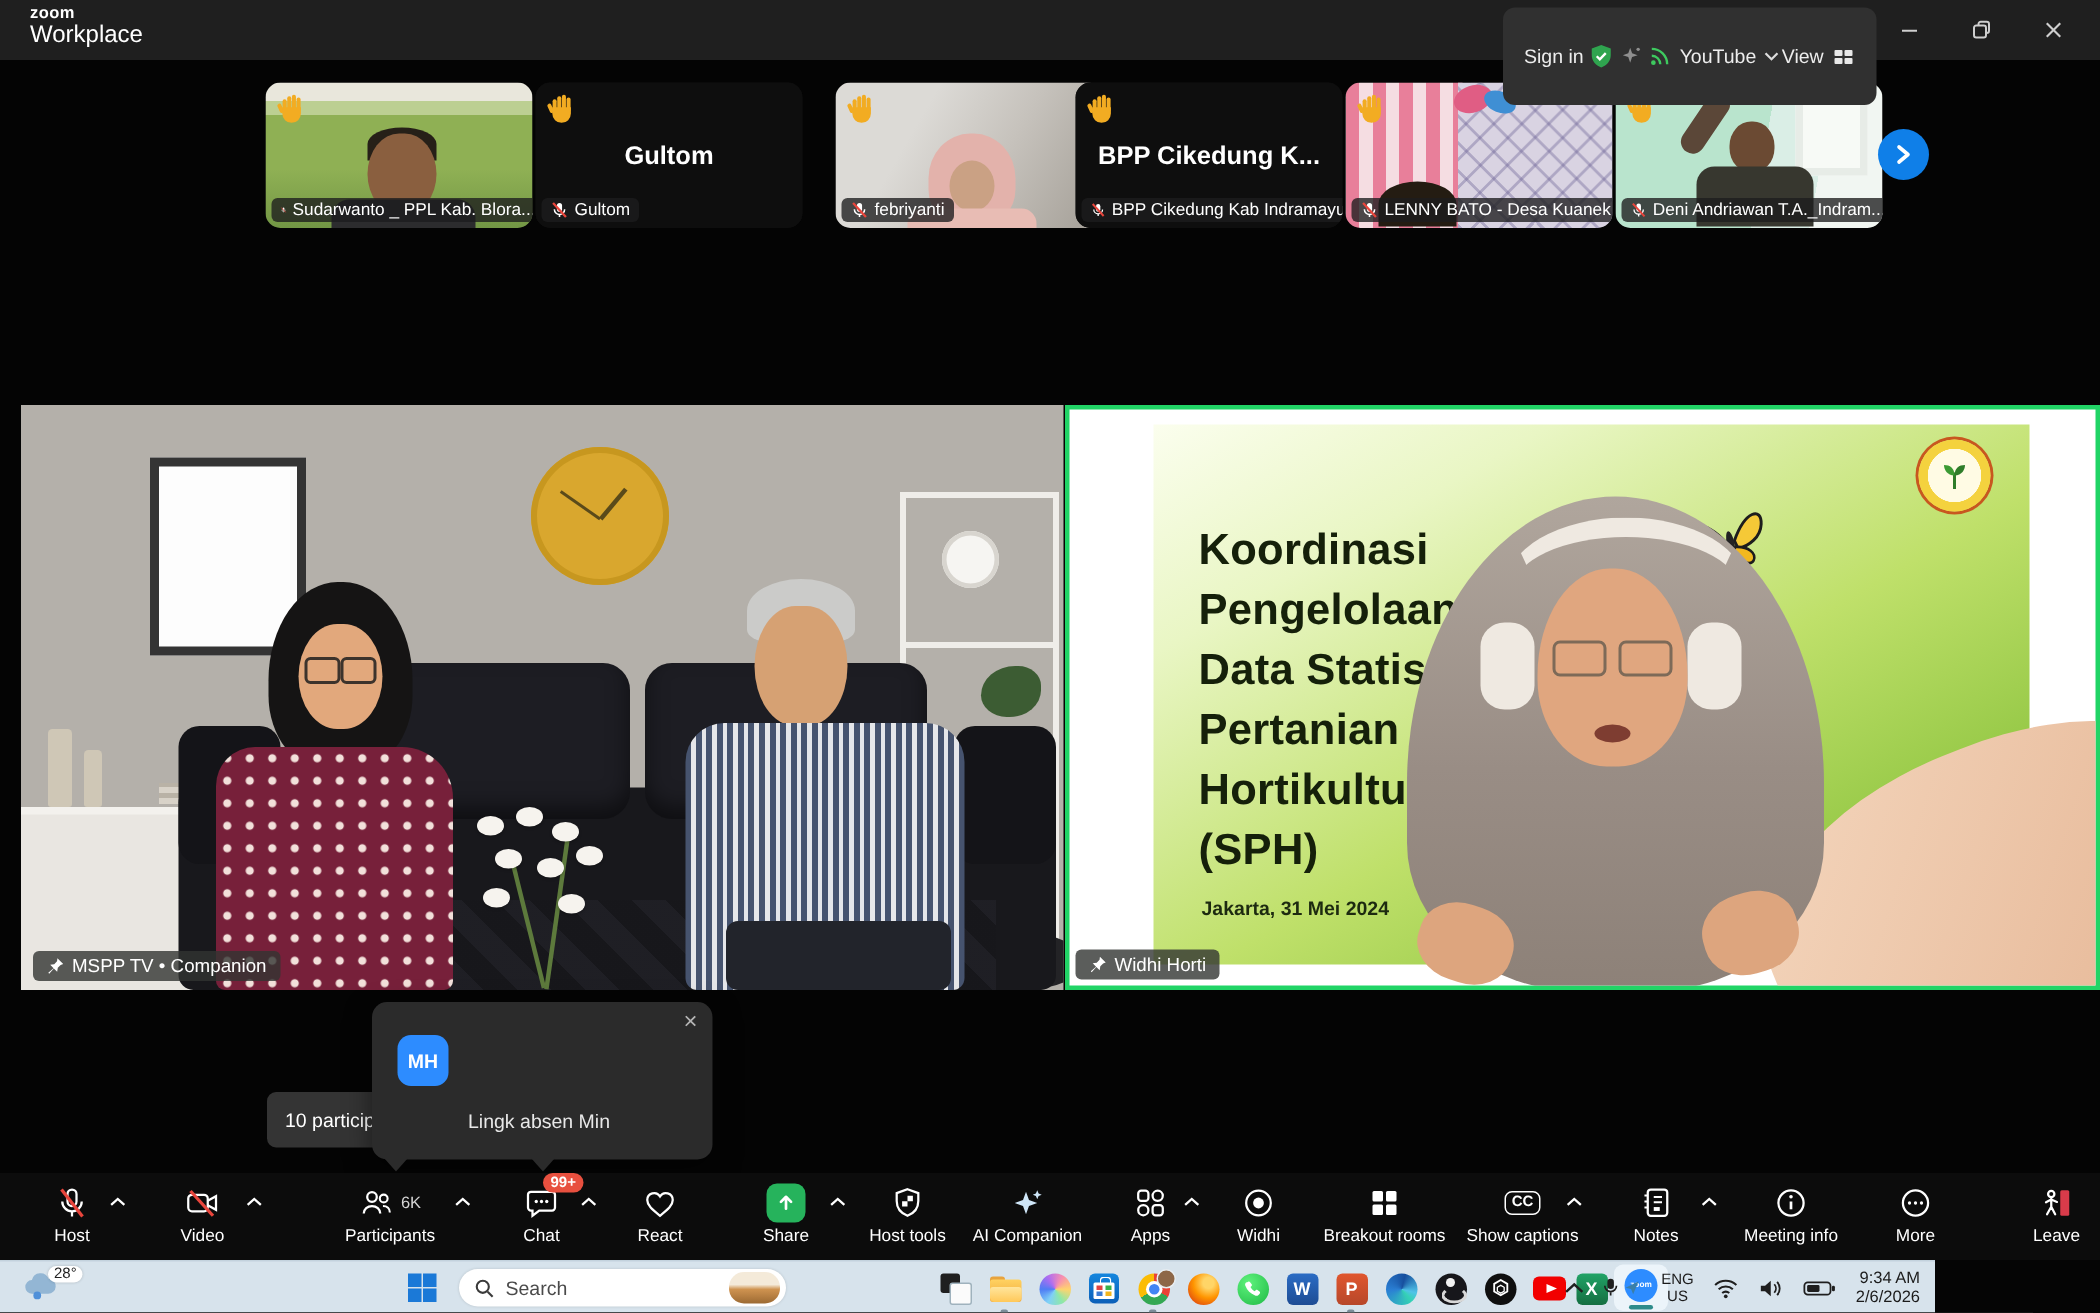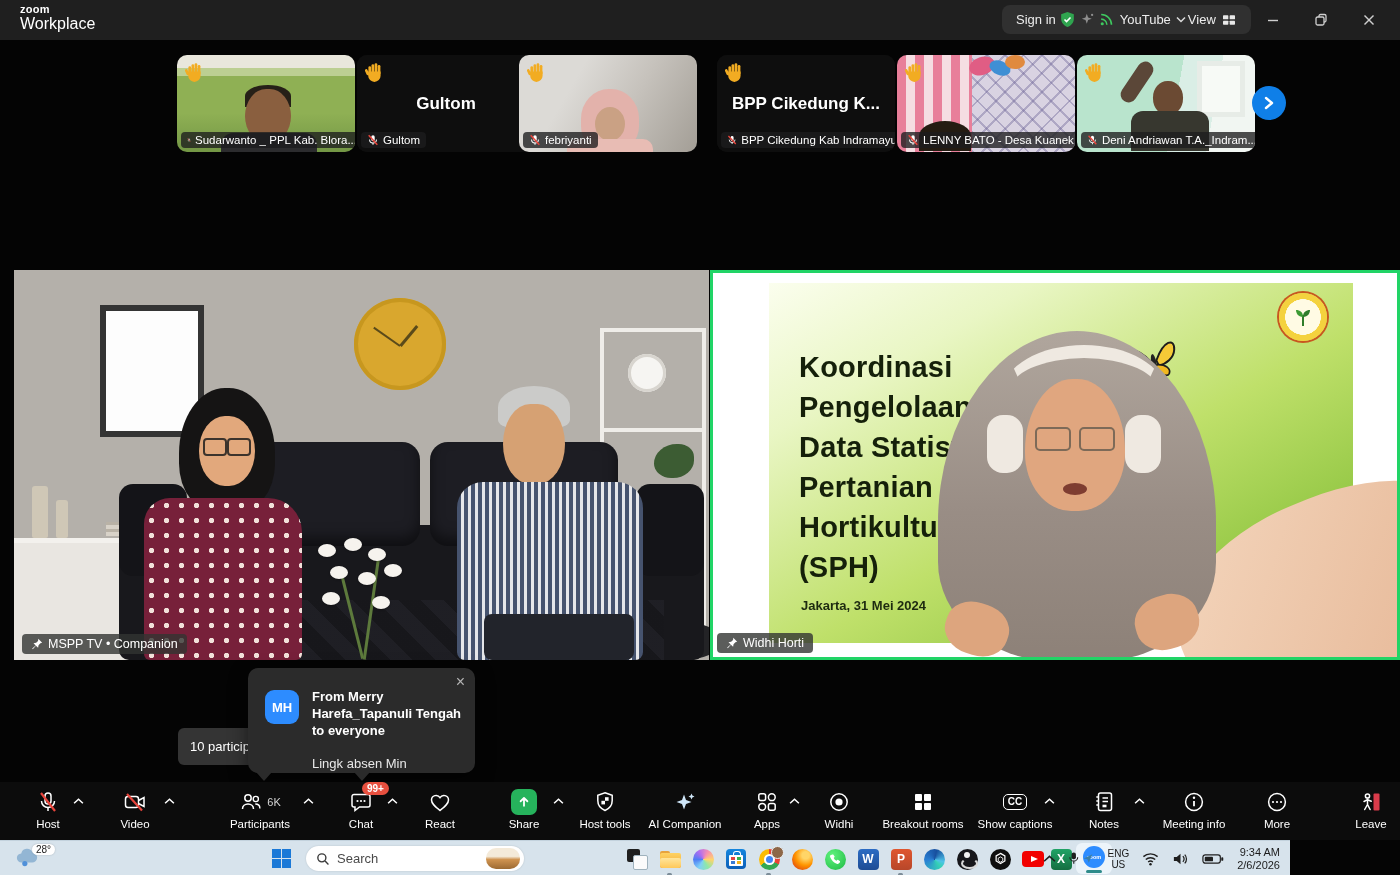--- a/index.html
+++ b/index.html
@@ -4,21 +4,21 @@
 <style>
   html,body{margin:0;padding:0;background:#222;}
   .screen{position:relative;width:1400px;height:875px;overflow:hidden;background:#050505;
           font-family:"Liberation Sans",sans-serif;-webkit-font-smoothing:antialiased;}
   
   .titlebar{position:absolute;top:0;left:0;width:1400px;height:40px;background:#1f1f1f;z-index:20;}
   .logo{position:absolute;left:20px;top:4px;color:#fff;line-height:1;}
   .logo .lt{font-size:11px;font-weight:bold;letter-spacing:.3px;}
   .logo .lb{font-size:16px;margin-top:1px;}
   .tb-pill{position:absolute;left:1002px;top:5px;height:29px;background:#303030;border-radius:8px;
-           display:flex;align-items:center;gap:2px;padding:0 14px;color:#ededed;font-size:13px;}
+           display:flex;align-items:center;gap:2px;padding:18px 14px;color:#ededed;font-size:13px;}
   .tb-item{display:flex;align-items:center;gap:5px;cursor:pointer;}
   .win-controls{position:absolute;right:0;top:0;height:40px;display:flex;align-items:center;gap:14px;padding-right:14px;}
   .wc{width:34px;height:30px;display:flex;align-items:center;justify-content:center;cursor:pointer;}
   
   .stage{position:absolute;top:40px;left:0;width:1400px;height:742px;background:#040404;}
   
   .thumb{position:absolute;top:15px;width:178px;height:97px;border-radius:10px;overflow:hidden;background:#111;}
   .thumb .scene{position:absolute;inset:0;}
   .hand{position:absolute;top:5px;left:7px;z-index:3;}
   .nametag{position:absolute;left:4px;bottom:4px;max-width:170px;display:flex;align-items:center;gap:4px;
@@ -106,21 +106,21 @@
   .sp-handL{position:absolute;left:232px;top:330px;width:64px;height:52px;background:#dda57e;border-radius:45%;transform:rotate(18deg);}
   .sp-handR{position:absolute;left:422px;top:322px;width:64px;height:54px;background:#dda57e;border-radius:45%;transform:rotate(-16deg);}
   
   .ptooltip{position:absolute;left:178px;top:688px;background:#343434;border-radius:6px;color:#fff;
             font-size:13px;padding:11px 12px;z-index:5;white-space:nowrap;}
   .chatpop{position:absolute;left:248px;top:628px;width:227px;height:105px;background:#2b2b2b;border-radius:10px;
            box-shadow:0 6px 18px rgba(0,0,0,.5);z-index:6;color:#fff;}
   .chatpop .av{position:absolute;left:17px;top:22px;width:34px;height:34px;border-radius:9px;background:#2d8cff;
                display:flex;align-items:center;justify-content:center;font-size:13px;font-weight:bold;}
   .chatpop .ti{position:absolute;left:64px;top:20px;width:152px;font-size:13px;font-weight:bold;line-height:17px;}
-  .chatpop .msg{position:absolute;left:64px;top:88px;font-size:13px;color:#e8e8e8;text-align:right;}
+  .chatpop .msg{position:absolute;left:64px;top:72px;font-size:13px;color:#e8e8e8;text-align:right;}
   .chatpop .cl{position:absolute;right:10px;top:5px;font-size:16px;color:#b5b5b5;cursor:pointer;}
   .tail{position:absolute;bottom:-8px;width:0;height:0;border-left:8px solid transparent;
         border-right:8px solid transparent;border-top:9px solid #2b2b2b;}
   
   .toolbar{position:absolute;left:0;top:782px;width:1400px;height:58px;background:#0c0c0c;z-index:15;}
   .tbtn{position:absolute;top:7px;display:flex;flex-direction:column;align-items:center;gap:3px;
         color:#fff;font-size:11.5px;cursor:pointer;width:84px;}
   .tbtn .irow{height:26px;display:flex;align-items:center;gap:4px;position:relative;}
   .chev{position:absolute;top:16px;cursor:pointer;z-index:2;}
   .badge{position:absolute;top:-7px;left:13px;background:#e8503f;color:#fff;font-size:10px;font-weight:bold;
@@ -293,21 +293,21 @@
         <svg width="12" height="12" viewBox="0 0 14 14">
             <rect x="5" y="1.5" width="4" height="7" rx="2" fill="#fff"></rect>
             <path d="M3 6.5 a4 4 0 0 0 8 0" stroke="#fff" stroke-width="1.2" fill="none"></path>
             <line x1="7" y1="10.5" x2="7" y2="12.5" stroke="#fff" stroke-width="1.2"></line>
             <line x1="2" y1="1.5" x2="12" y2="12.5" stroke="#e8453c" stroke-width="1.8"></line>
           </svg>
         <span>Gultom</span>
       </div>
     </div>
 
-    <div class="thumb" style="left:519px">
+    <div class="thumb" style="left:557px">
       <div class="scene sc-blur">
         <div class="hij3"></div>
           <div class="face3"></div>
           <div class="body3"></div>
       </div>
       <div class="hand">
         <svg width="24" height="24" viewBox="0 0 24 24">
             <g fill="#f2ac22">
               <rect x="4.4" y="6.2" width="2.7" height="8" rx="1.3"></rect>
               <rect x="7.5" y="4.2" width="2.7" height="10" rx="1.3"></rect>
@@ -523,21 +523,20 @@
         <span>Widhi Horti</span>
       </div>
     </div>
 
     <div class="ptooltip">
       <span>10 participa</span>
     </div>
 
     <div class="chatpop">
       <div class="av">MH</div>
-      <div class="ti">From Merry Harefa_Tapanuli Tengah to everyone</div>
       <div class="msg">Lingk absen Min</div>
       <div class="cl">×</div>
       <div class="tail" style="left:8px"></div>
       <div class="tail" style="left:106px"></div>
     </div>
   </div>
 
   <div class="toolbar">
 
     <div class="tbtn" style="left:6px">

